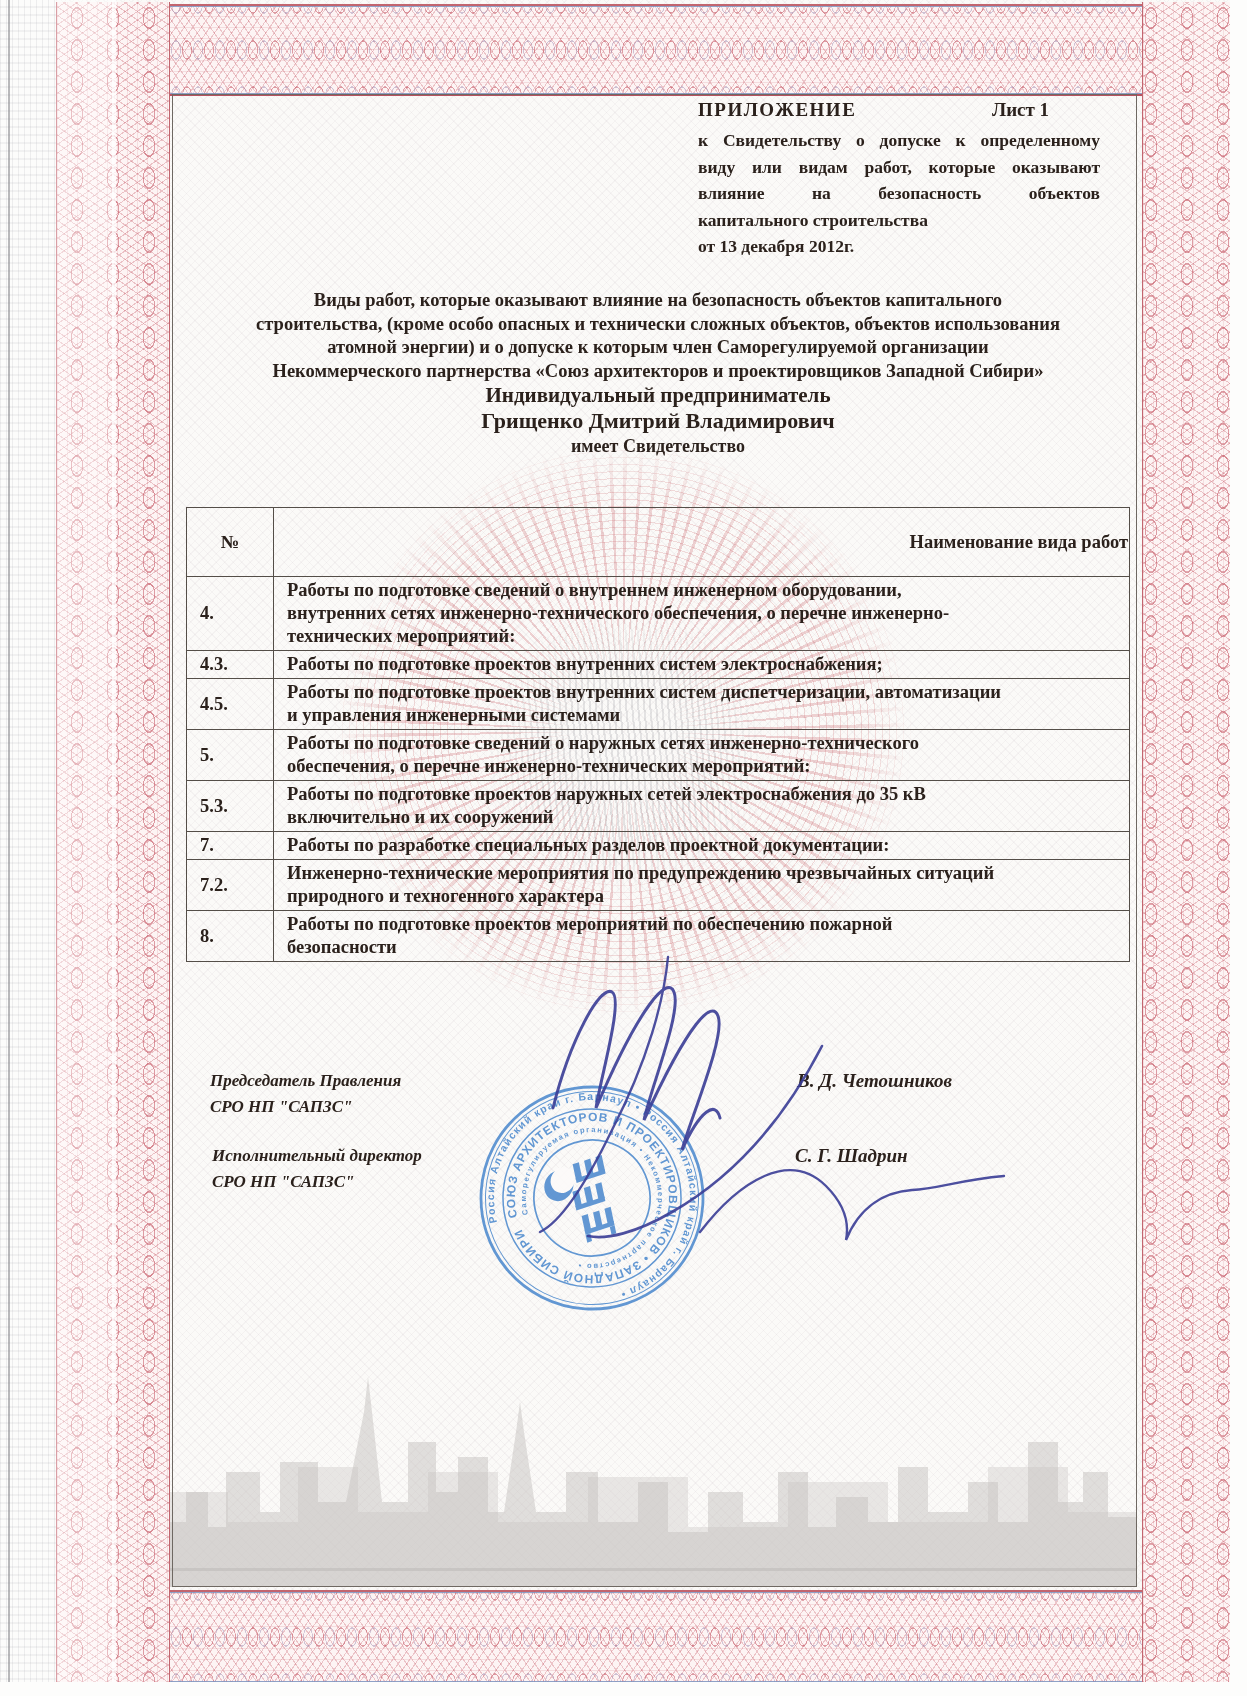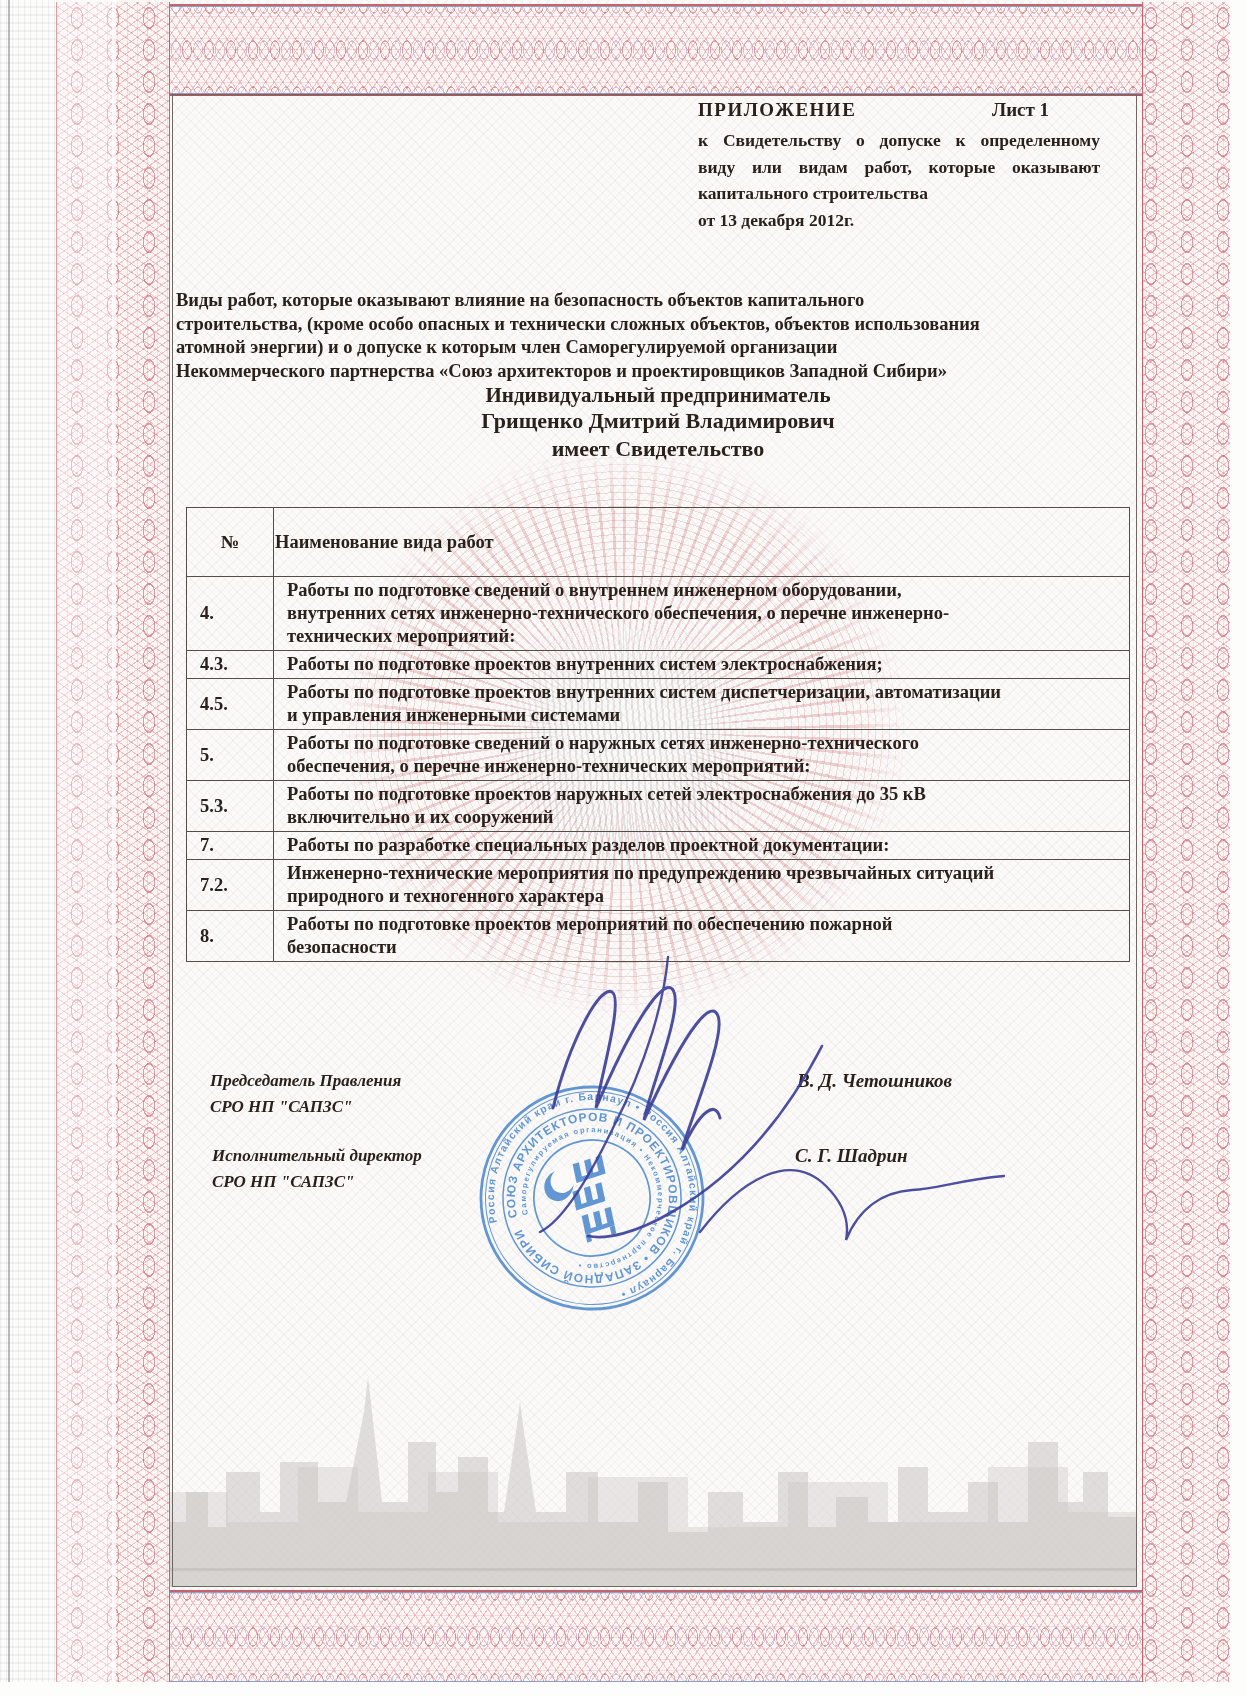--- a/index.html
+++ b/index.html
@@ -64,33 +64,33 @@
   }
 
   
   .appendix{left:698px; top:97px; width:402px; font-weight:bold; font-size:17.5px; line-height:26.5px;}
   .appendix .title-row{position:relative; height:30px; font-size:19px;}
   .appendix .title{letter-spacing:1.5px;}
   .appendix .sheet{position:absolute; left:294px; top:0;}
   .jl{text-align:justify; text-align-last:justify;}
 
   
-  .intro-p{left:176px; top:289px; width:964px; font-weight:bold; font-size:18.5px; line-height:23.6px;}
+  .intro-p{left:176px; top:289px; width:964px; text-align:center; font-weight:bold; font-size:18.5px; line-height:23.6px;}
   .entity-type{left:176px; top:383px; width:964px; text-align:center; font-weight:bold; font-size:21px;}
   .entity-name{left:176px; top:408px; width:964px; text-align:center; font-weight:bold; font-size:22px;}
-  .has-line{left:176px; top:436px; width:964px; text-align:center; font-weight:bold; font-size:22px;}
+  .has-line{left:176px; top:436px; width:964px; text-align:center; font-weight:bold; font-size:18px;}
 
   
   table.works{border-collapse:collapse; table-layout:fixed; width:944px; background:transparent;}
   table.works th, table.works td{
     border:1.4px solid #544e48; font-weight:bold; font-size:18.5px; line-height:23px;
     color:#2b211c; background:transparent;
   }
   th.h-num{width:84px; font-size:19px;}
-  th.h-name{font-size:19px; height:66px; text-align:left; vertical-align:middle;}
+  th.h-name{font-size:19px; height:66px; text-align:right; vertical-align:middle;}
   td.num{padding:2px 4px 2px 13px; vertical-align:middle; text-align:left;}
   td.name{padding:2px 58px 2px 13px; vertical-align:middle;}
 
   
   .sig-title{font-weight:bold; font-style:italic; font-size:17px; line-height:26px;}
   .sig-name{font-weight:bold; font-style:italic; font-size:19px; }
 
   .frame{border:1.3px solid #6e6862;}
 </style>
 </head>
@@ -125,20 +125,21 @@
 
   <div class="abs frame" style="left:172px; top:94px; width:963px; height:1491px;"></div>
 
   <div class="abs appendix">
     <div class="title-row">
       <span class="title">ПРИЛОЖЕНИЕ</span>
       <span class="sheet">Лист 1</span>
     </div>
     <div class="jl">к Свидетельству о допуске к определенному</div>
     <div class="jl">виду или видам работ, которые оказывают</div>
+    <div class="jl">влияние на безопасность объектов</div>
     <div>капитального строительства</div>
     <div>от 13 декабря 2012г.</div>
   </div>
 
   <div class="abs intro-p pre">Виды работ,  которые оказывают влияние на безопасность объектов капитального
 строительства, (кроме особо опасных и технически сложных объектов, объектов использования
 атомной энергии) и о допуске к которым член Саморегулируемой организации
 Некоммерческого партнерства  «Союз архитекторов и проектировщиков Западной Сибири»</div>
   <div class="abs entity-type">Индивидуальный предприниматель</div>
   <div class="abs entity-name">Грищенко Дмитрий Владимирович</div>

